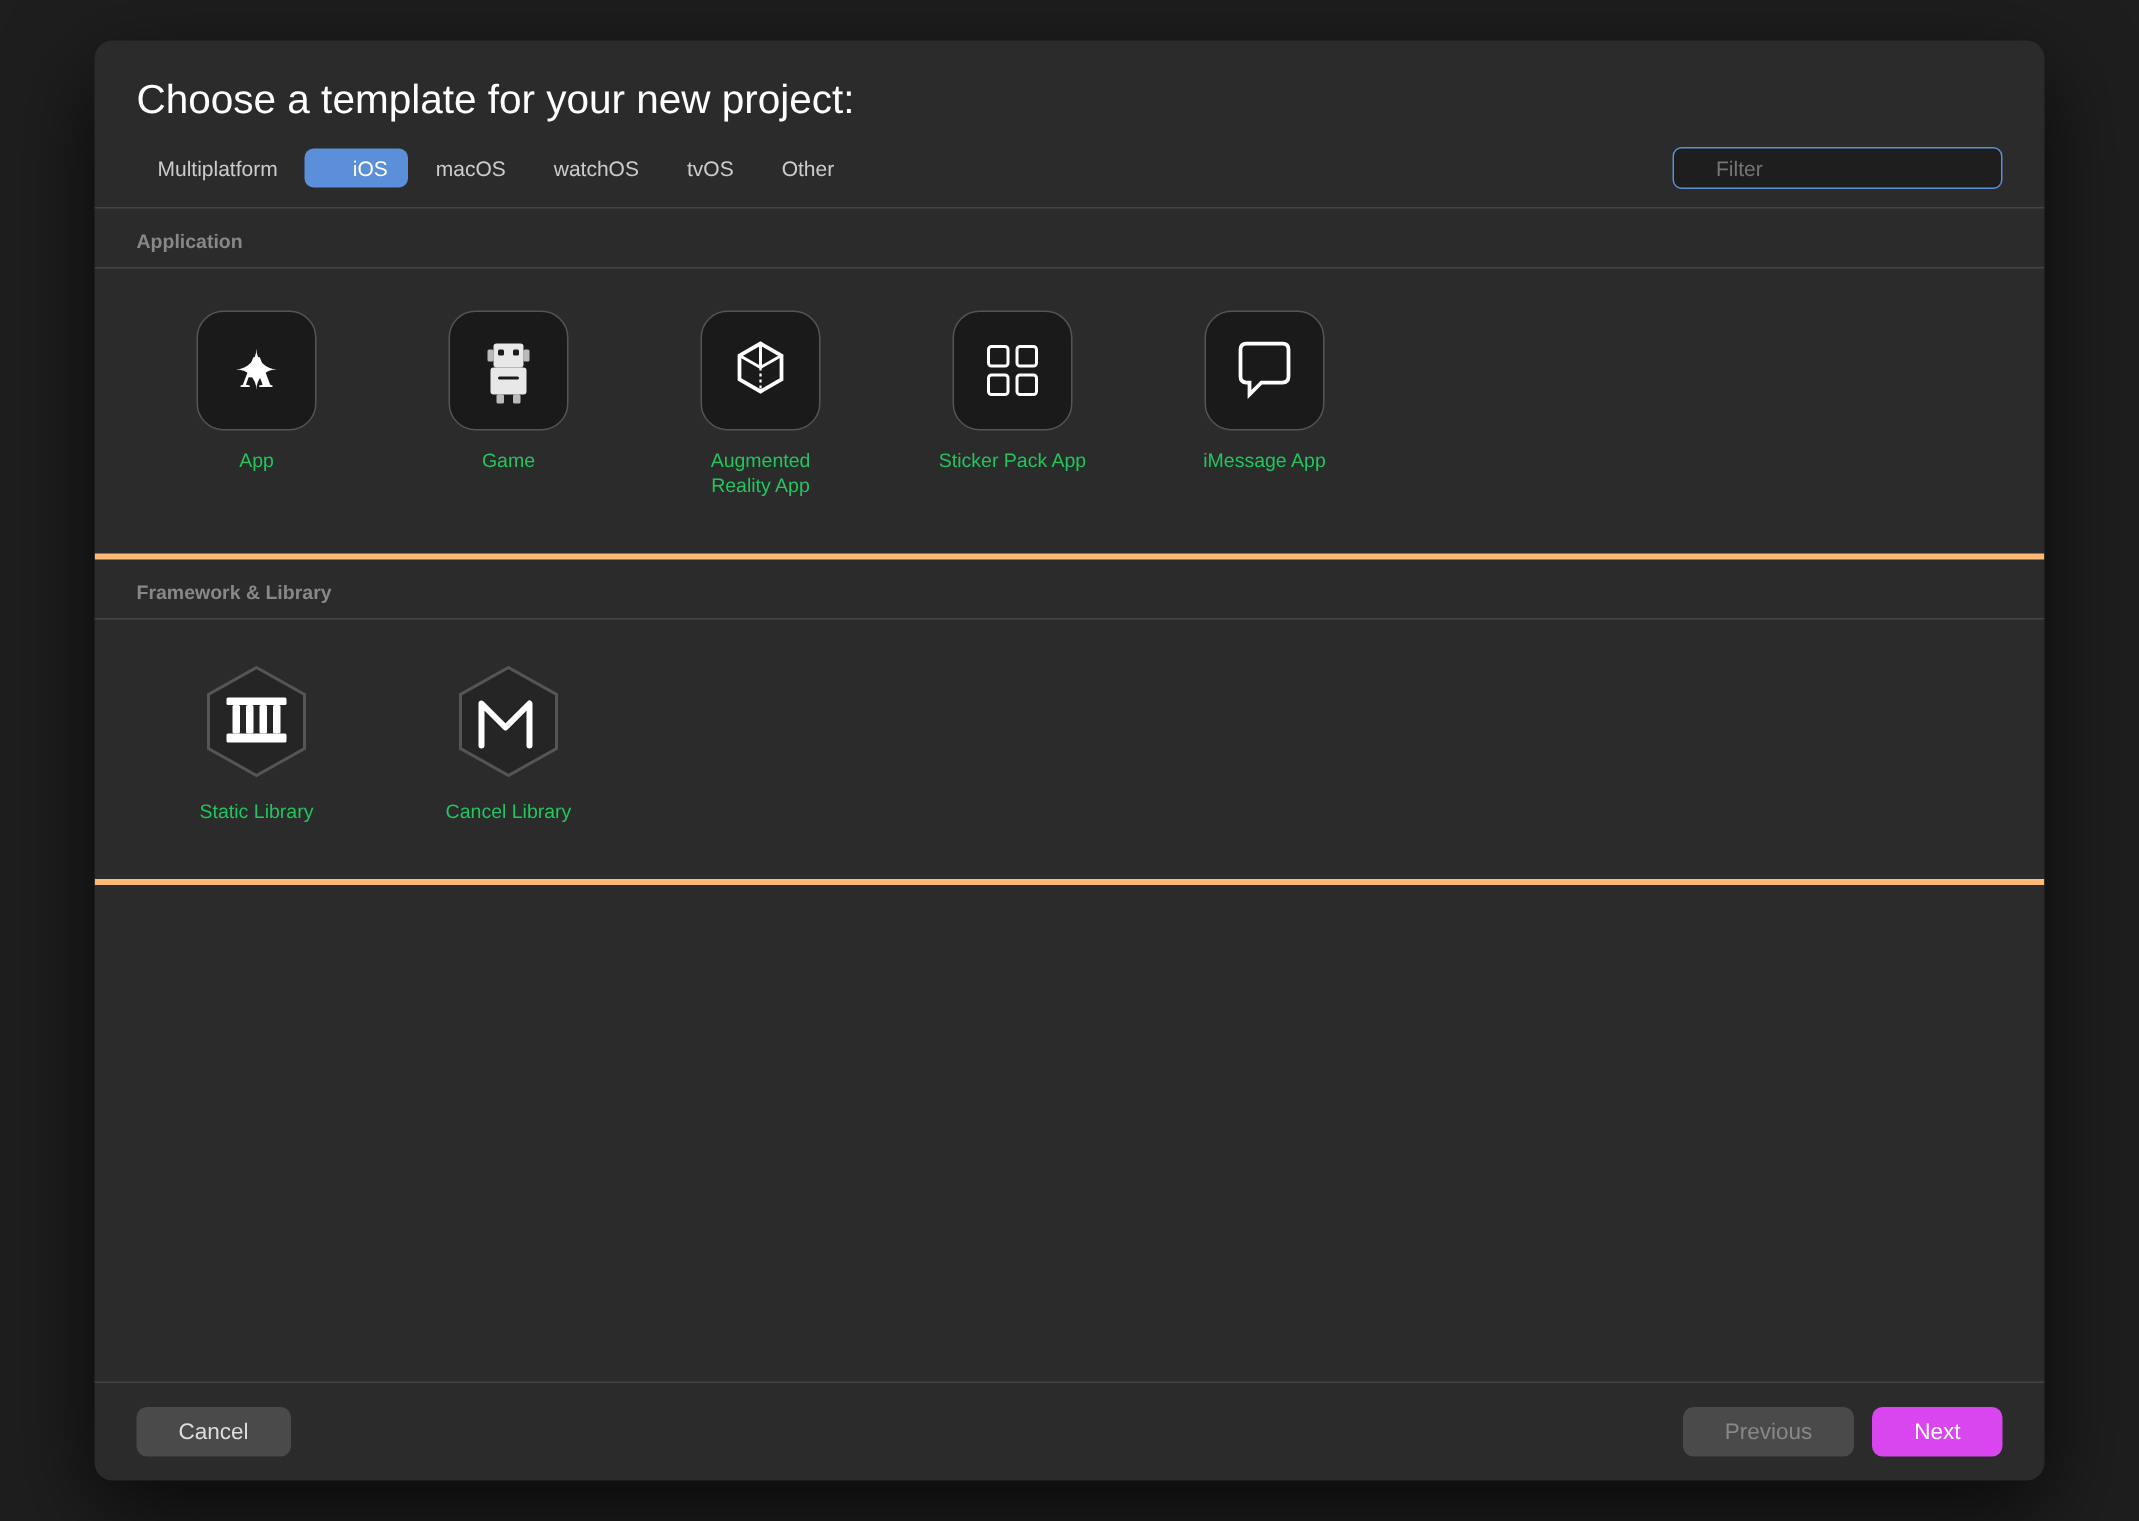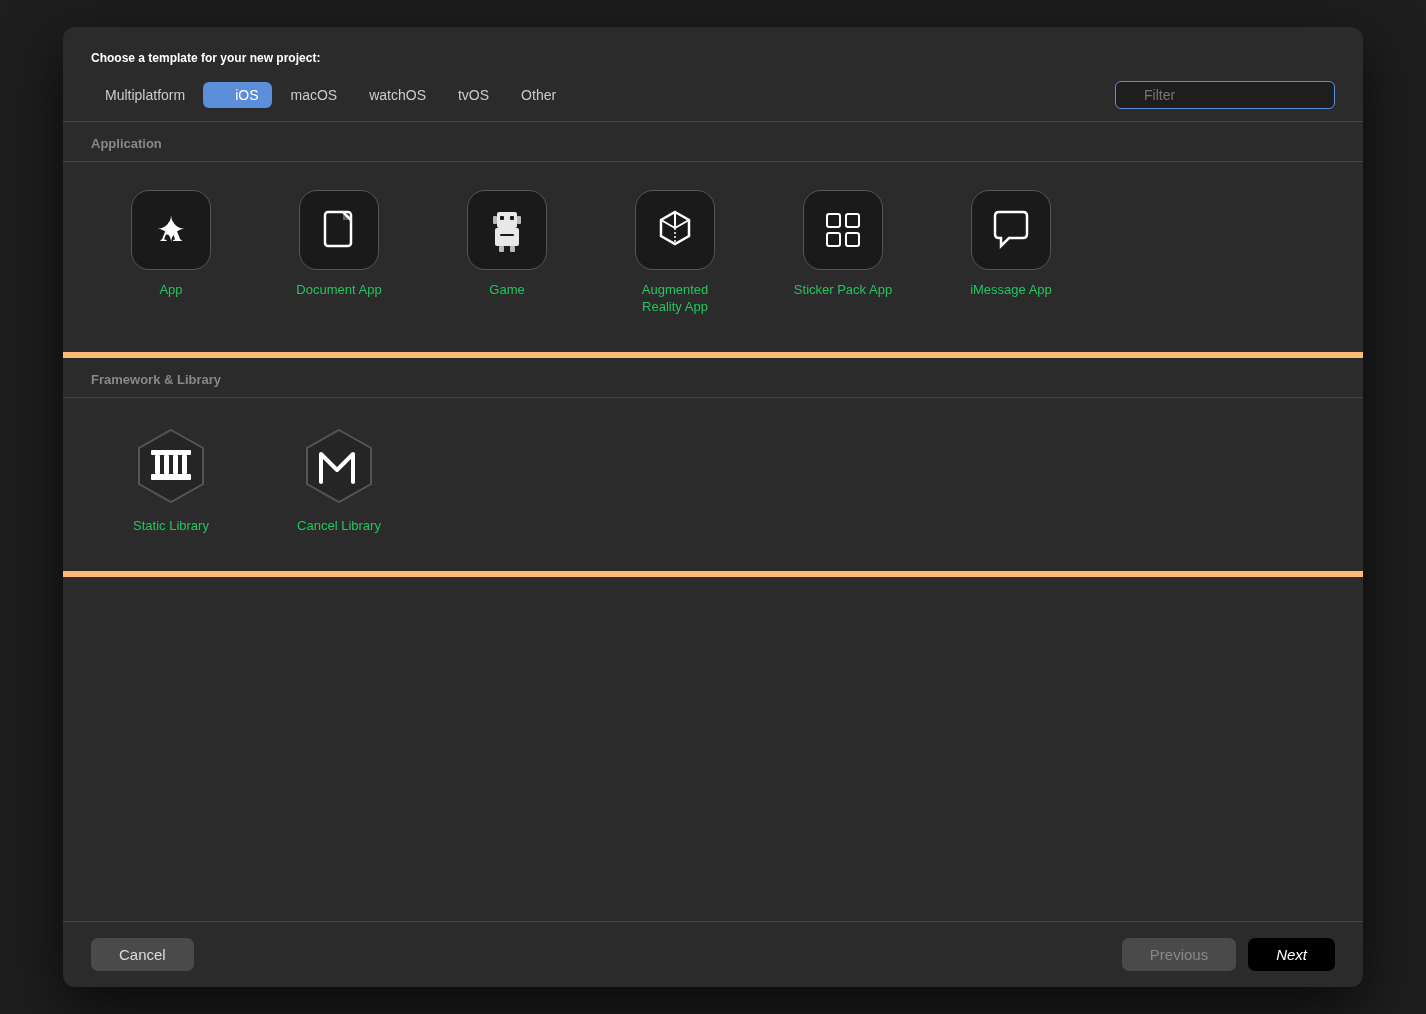--- a/index.html
+++ b/index.html
@@ -21,22 +21,22 @@
       width: 1300px;
       height: 960px;
       display: flex;
       flex-direction: column;
       overflow: hidden;
       box-shadow: 0 20px 60px rgba(0,0,0,0.7);
     }
 
     .dialog-title {
       padding: 24px 28px 16px 28px;
-      font-size: 12px;
-      font-weight: 700;
+      font-size: 27px;
+      font-weight: 400;
       color: #ffffff;
     }
 
     .tab-bar {
       display: flex;
       align-items: center;
       padding: 0 28px 12px 28px;
       gap: 4px;
       border-bottom: 1px solid #444;
     }
@@ -91,21 +91,21 @@
       pointer-events: none;
     }
 
     .content-area {
       flex: 1;
       overflow-y: auto;
       padding: 0;
     }
 
     .section {
-      border-bottom: 6px solid #fdba74;
+      border-bottom: 4px solid #fdba74;
     }
 
     .section-header {
       padding: 14px 28px 10px 28px;
       font-size: 13px;
       font-weight: 600;
       color: #888;
       text-transform: none;
     }
 
@@ -182,24 +182,23 @@
       background: #4a4a4a;
       color: #dddddd;
     }
 
     .btn-secondary {
       background: #4a4a4a;
       color: #888;
     }
 
     .btn-primary {
-      background: #000000;
+      background: #d946ef;
       color: #ffffff;
       font-weight: 500;
-      font-style: italic;
     }
 
     .btn-group {
       display: flex;
       gap: 12px;
     }
 
     
     svg {
       fill: white;
@@ -239,30 +238,20 @@
             <div class="template-icon-wrapper">
               <svg width="44" height="44" viewBox="0 0 44 44">
                 <text x="22" y="34" text-anchor="middle" font-size="36" font-family="system-ui">✦</text>
 
                 <text x="22" y="33" text-anchor="middle" font-size="30" fill="white" font-weight="bold" font-family="-apple-system">A</text>
               </svg>
             </div>
             <span class="template-label">App</span>
           </div>
 
-          <div class="template-item">
-            <div class="template-icon-wrapper">
-              <svg width="44" height="44" viewBox="0 0 44 44">
-                <rect x="8" y="4" width="26" height="34" rx="3" ry="3" fill="none" stroke="white" stroke-width="2.5"></rect>
-                <path d="M26 4 L34 12" fill="none" stroke="white" stroke-width="2.5"></path>
-                <path d="M26 4 L26 12 L34 12" fill="white" opacity="0.3"></path>
-              </svg>
-            </div>
-            <span class="template-label">Document App</span>
-          </div>
 
           <div class="template-item">
             <div class="template-icon-wrapper">
               <svg width="48" height="48" viewBox="0 0 48 48">
 
                 <rect x="14" y="6" width="20" height="16" rx="2" fill="white" opacity="0.9"></rect>
                 <rect x="10" y="10" width="4" height="8" rx="1" fill="white" opacity="0.7"></rect>
                 <rect x="34" y="10" width="4" height="8" rx="1" fill="white" opacity="0.7"></rect>
                 <rect x="12" y="22" width="24" height="18" rx="2" fill="white" opacity="0.9"></rect>
                 <rect x="16" y="40" width="5" height="6" rx="1" fill="white" opacity="0.7"></rect>

